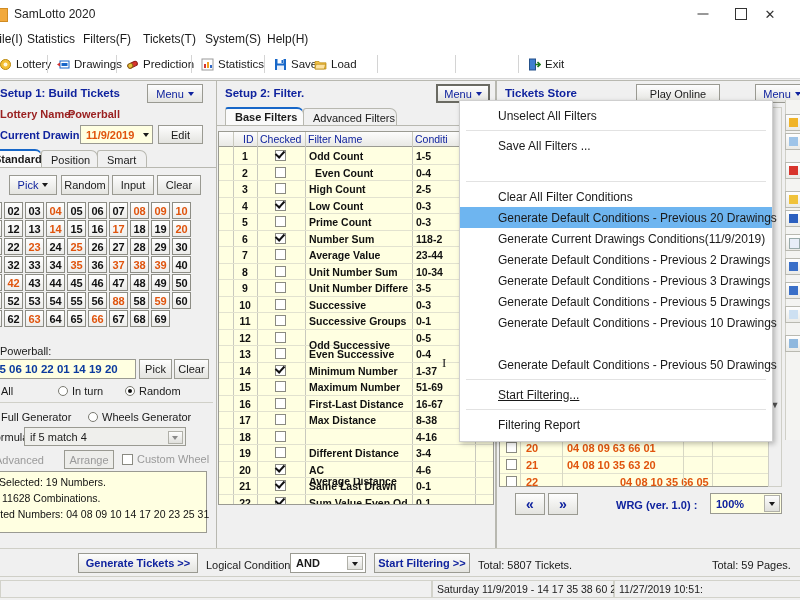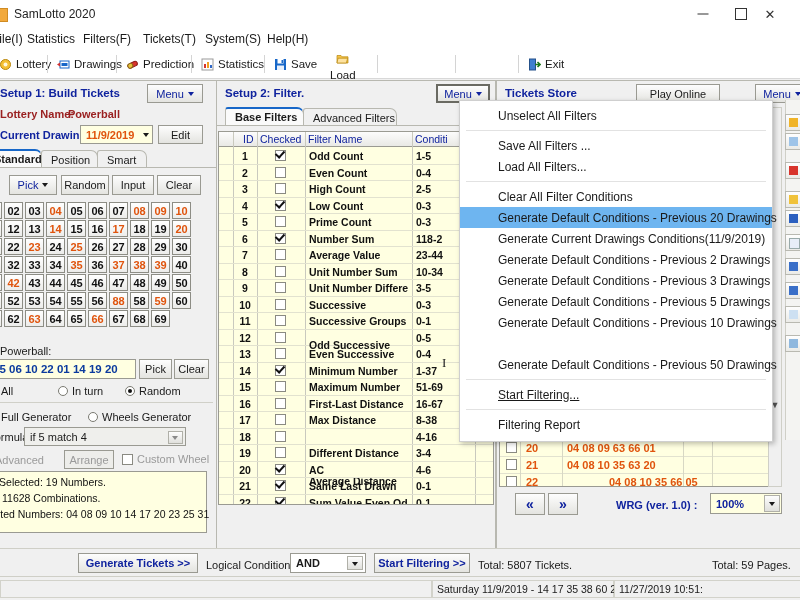--- a/index.html
+++ b/index.html
@@ -188,21 +188,21 @@
       <span class="ic">
         <svg width="13" height="13" viewBox="0 0 13 13">
             <rect x="1" y="1" width="11" height="11" fill="#1767c8"></rect>
             <rect x="3.5" y="1" width="6" height="4.5" fill="#fff"></rect>
             <rect x="3" y="7.5" width="7" height="4.5" fill="#e8f0fb"></rect>
             <rect x="7.5" y="2" width="1.6" height="3" fill="#1767c8"></rect>
           </svg>
       </span>
       <span>Save</span>
     </div>
-    <div class="tbtn" style="left:325px;flex-direction:column;">
+    <div class="tbtn" style="left:309px;">
       <span class="ic">
         <svg width="13" height="13" viewBox="0 0 13 13">
             <path d="M1 3.5h4l1.2 1.3H12V11H1z" fill="#f5c44a" stroke="#b8860b" stroke-width=".7"></path>
             <path d="M2 6.2h9.6L10.4 11H1z" fill="#fde2a0" stroke="#b8860b" stroke-width=".7"></path>
           </svg>
       </span>
       <span>Load</span>
     </div>
     <div class="tsep" style="left:377px;"></div>
     <div class="tsep" style="left:455px;"></div>
@@ -521,21 +521,21 @@
       <div class="gvline" style="left:256px;height:374px;"></div>
     <div class="grow" style="top: 16px; width: 276px;">
           <div class="gid" style="left: 16px; top: 2px; width: 20px;">1</div>
           <div class="chk on" style="left: 56px; top: 2px;"></div>
           <div class="gname" style="left: 90px; top: 2px; width: 102px;">Odd Count</div>
           <div class="gcond" style="left: 197px; top: 2px; width: 56px;">1-5</div>
         </div>
         <div class="grow" style="top: 32.5px; width: 276px;">
           <div class="gid" style="left: 16px; top: 2px; width: 20px;">2</div>
           <div class="chk" style="left: 56px; top: 2px;"></div>
-          <div class="gname" style="left: 90px; top: 2px; width: 102px;">Even Count</div>
+          <div class="gname" style="left: 96px; top: 2px; width: 102px;">Even Count</div>
           <div class="gcond" style="left: 197px; top: 2px; width: 56px;">0-4</div>
         </div>
         <div class="grow" style="top: 49px; width: 276px;">
           <div class="gid" style="left: 16px; top: 2px; width: 20px;">3</div>
           <div class="chk" style="left: 56px; top: 2px;"></div>
           <div class="gname" style="left: 90px; top: 2px; width: 102px;">High Count</div>
           <div class="gcond" style="left: 197px; top: 2px; width: 56px;">2-5</div>
         </div>
         <div class="grow" style="top: 65.5px; width: 276px;">
           <div class="gid" style="left: 16px; top: 2px; width: 20px;">4</div>
@@ -681,21 +681,21 @@
           <div class="tballs" style="left: 67px; top: 2px;">04 08 09 63 66 01</div>
         </div>
         <div class="trow" style="top: 349px; width: 283px;">
           <div class="tbox" style="left: 6px; top: 2px;"></div>
           <div class="tnum" style="left: 26px; top: 2px;">21</div>
           <div class="tballs" style="left: 67px; top: 2px;">04 08 10 35 63 20</div>
         </div>
         <div class="trow" style="top: 366px; width: 283px;">
           <div class="tbox" style="left: 6px; top: 2px;"></div>
           <div class="tnum" style="left: 26px; top: 2px;">22</div>
-          <div class="tballs" style="left: 67px; top: 2px; padding-left: 42px;">04 08 10 35 66 05</div>
+          <div class="tballs" style="left: 78px; top: 2px; padding-left: 42px;">04 08 10 35 66 05</div>
         </div>
         <div style="position: absolute; top: 290px; left: 20px; width: 1px; height: 90px; background: rgb(216, 216, 196);"></div>
         <div style="position: absolute; top: 290px; left: 62px; width: 1px; height: 90px; background: rgb(216, 216, 196);"></div>
         <div style="position: absolute; top: 290px; left: 183px; width: 1px; height: 90px; background: rgb(216, 216, 196);"></div>
         <div style="position: absolute; top: 290px; left: 212px; width: 1px; height: 90px; background: rgb(216, 216, 196);"></div>
       </div>
 
     <div class="sbar" style="left:271px;top:26px;width:14px;height:380px;">
       <div class="sarrow" style="left:0;top:290px;width:12px;height:14px;">▼</div>
     </div>
@@ -745,23 +745,20 @@
   </div>
 
   <div class="dropdown" id="dropdown" style="left: 459px; top: 100px; width: 312px; height: 340px;">
       <div class="dd-item" style="top: 4px;">
         <span>Unselect All Filters</span>
       </div>
       <div class="dd-sep" style="top: 29px;"></div>
       <div class="dd-item" style="top: 34px;">
         <span>Save All Filters ...</span>
       </div>
-      <div class="dd-item" style="top: 55px;">
-        <span>Load All Filters...</span>
-      </div>
       <div class="dd-sep" style="top: 80px;"></div>
       <div class="dd-item" style="top: 85px;">
         <span>Clear All Filter Conditions</span>
       </div>
       <div class="dd-item hl" style="top: 106px;">
         <span>Generate Default Conditions - Previous 20 Drawings</span>
       </div>
       <div class="dd-item" style="top: 127px;">
         <span>Generate Current Drawings Conditions(11/9/2019)</span>
       </div>

